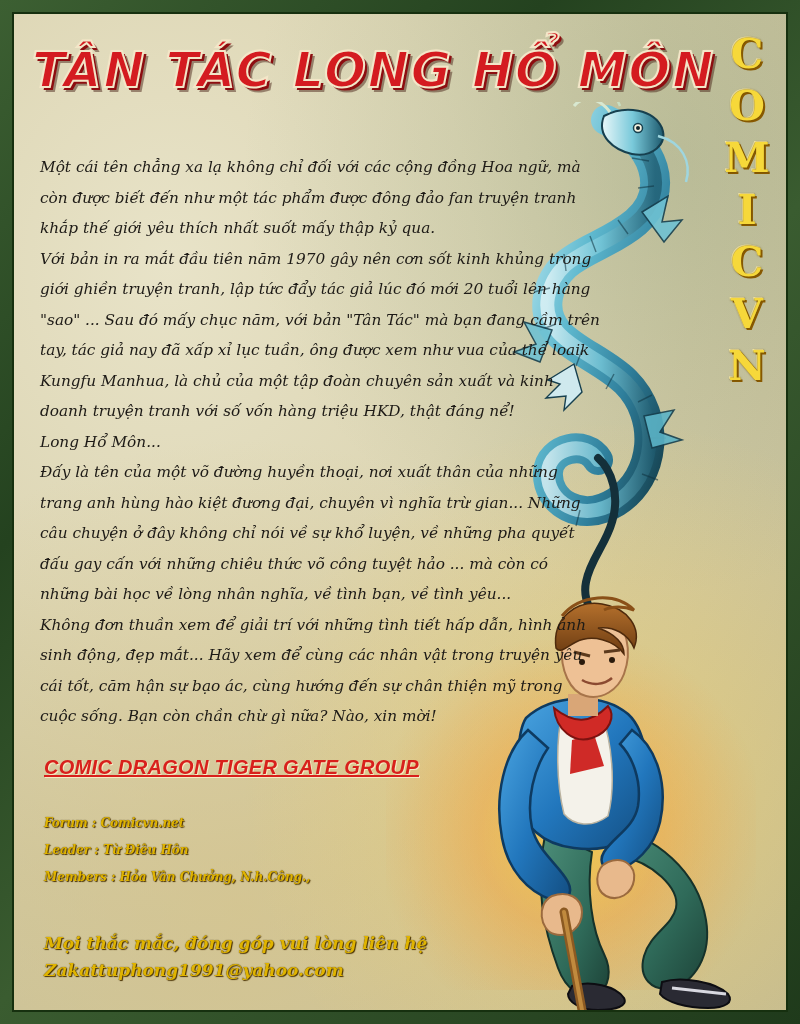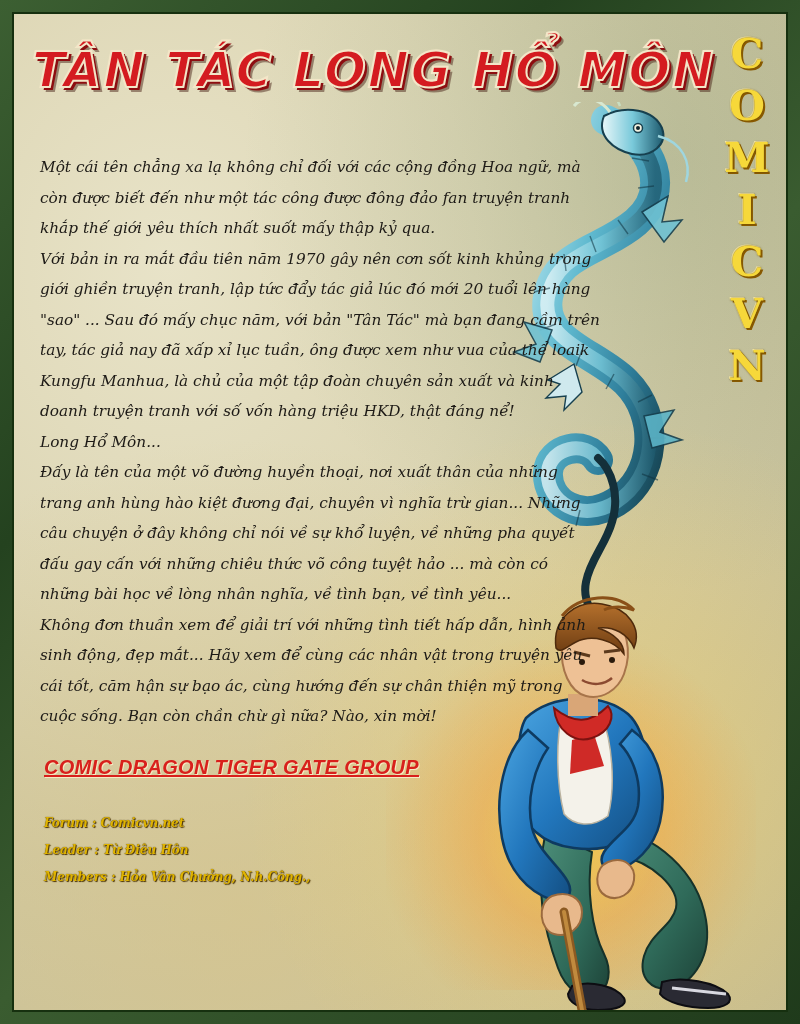--- a/index.html
+++ b/index.html
@@ -314,29 +314,31 @@
       <span class="vb-letter">C</span>
       <span class="vb-letter">O</span>
       <span class="vb-letter">M</span>
       <span class="vb-letter">I</span>
       <span class="vb-letter">C</span>
       <span class="vb-letter">V</span>
       <span class="vb-letter">N</span>
     </div>
 
     <div class="body-text">
-      <p>Một cái tên chẳng xa lạ không chỉ đối với các cộng đồng Hoa ngữ, mà còn được biết đến như một tác công được đông đảo fan truyện tranh khắp thế giới yêu thích nhất suốt mấy thập kỷ qua.</p>
+      <p>Một cái tên chẳng xa lạ không chỉ đối với các cộng đồng Hoa ngữ, mà còn được biết đến như một tác phẩm được đông đảo fan truyện tranh khắp thế giới yêu thích nhất suốt mấy thập kỷ qua.</p>
       <p>Với bản in ra mắt đầu tiên năm 1970 gây nên cơn sốt kinh khủng trong giới ghiền truyện tranh, lập tức đẩy tác giả lúc đó mới 20 tuổi lên hàng "sao" ... Sau đó mấy chục năm, với bản "Tân Tác" mà bạn đang cầm trên tay, tác giả nay đã xấp xỉ lục tuần, ông được xem như vua của thể loaik Kungfu Manhua, là chủ của một tập đoàn chuyên sản xuất và kinh doanh truyện tranh với số vốn hàng triệu HKD, thật đáng nể!</p>
       <p>Long Hổ Môn...</p>
       <p>Đấy là tên của một võ đường huyền thoại, nơi xuất thân của những trang anh hùng hào kiệt đương đại, chuyên vì nghĩa trừ gian... Những câu chuyện ở đây không chỉ nói về sự khổ luyện, về những pha quyết đấu gay cấn với những chiêu thức võ công tuyệt hảo ... mà còn có những bài học về lòng nhân nghĩa, về tình bạn, về tình yêu...</p>
       <p>Không đơn thuần xem để giải trí với những tình tiết hấp dẫn, hình ảnh sinh động, đẹp mắt... Hãy xem để cùng các nhân vật trong truyện yêu cái tốt, căm hận sự bạo ác, cùng hướng đến sự chân thiện mỹ trong cuộc sống. Bạn còn chần chừ gì nữa? Nào, xin mời!</p>
     </div>
 
     <div class="group-title">COMIC DRAGON TIGER GATE GROUP</div>
     <div class="credits">
       <div>Forum : Comicvn.net</div>
       <div>Leader :  Từ Điêu Hôn</div>
       <div>Members :  Hỏa Vân Chưởng, N.h.Công.,</div>
     </div>
     <div class="contact">
+      <div>Mọi thắc mắc, đóng góp vui lòng liên hệ</div>
+      <div>Zakattuphong1991@yahoo.com</div>
     </div>
   </div>
 </div>
 
 </body></html>

